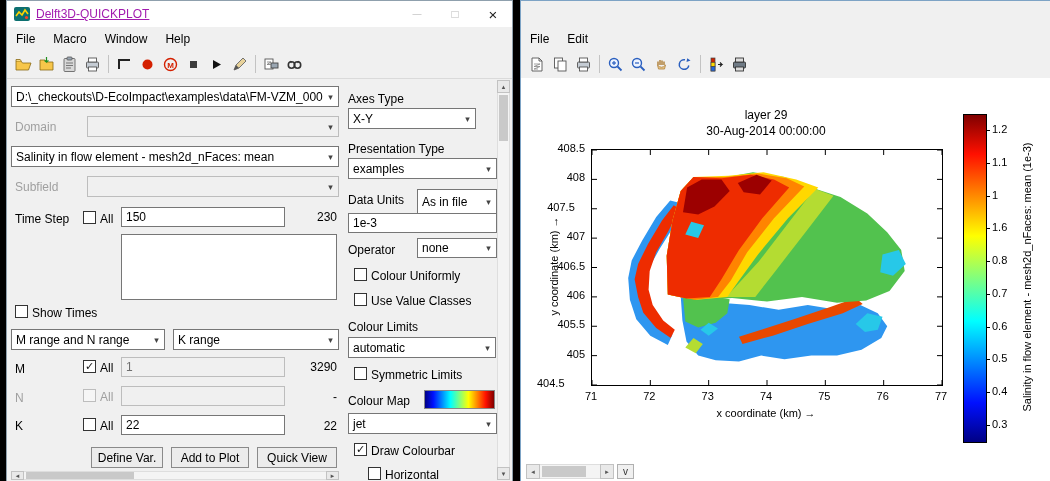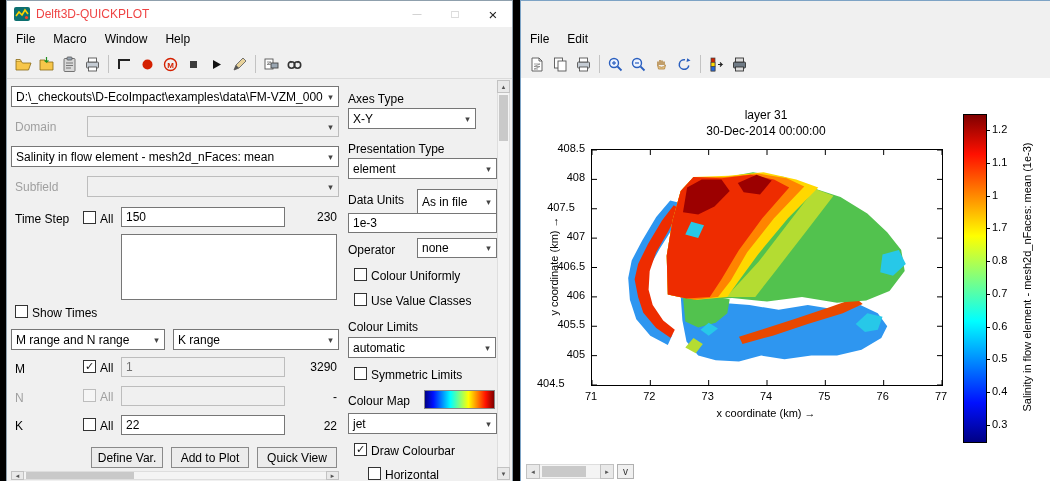--- a/index.html
+++ b/index.html
@@ -1,20 +1,20 @@
 <!DOCTYPE html>
 <html><head>
 <meta charset="utf-8">
 <style>
   html,body{margin:0;padding:0;background:#000;}
   #stage{position:relative;width:1050px;height:481px;overflow:hidden;background:#000;
          font-family:"Liberation Sans",sans-serif;}
   .win{position:absolute;background:#f0f0f0;border:1px solid #8fa0ad;overflow:hidden;}
   .titlebar{position:absolute;top:0;left:0;right:0;height:26px;background:#fff;display:flex;align-items:center;}
-  .titlebar .title{font-size:12px;color:#ef4444;margin-left:6px;white-space:nowrap;}
+  .titlebar .title{font-size:12px;color:#a21caf;margin-left:6px;white-space:nowrap;text-decoration:underline;}
   .appicon{width:16px;height:16px;margin-left:7px;flex:0 0 auto;}
   .winbtns{margin-left:auto;display:flex;height:100%;}
   .winbtn{width:38px;height:100%;display:flex;align-items:center;justify-content:center;color:#222;}
   .winbtn.dim{color:#bcbcbc;}
   .g-min::before{content:"—";font-size:9px;}
   .g-max::before{content:"□";font-size:12px;}
   .g-close::before{content:"×";font-size:15px;}
   .menubar{position:absolute;top:26px;left:0;right:0;height:23px;background:#f0f0f0;border-bottom:1px solid #e4e4e4;display:flex;align-items:center;}
   .menuitem{padding:3px 9px;font-size:12px;color:#000;}
   .toolbar{position:absolute;top:49px;left:0;right:0;height:28px;background:#f0f0f0;border-bottom:1px solid #dadada;display:flex;align-items:center;padding-left:5px;}
@@ -226,21 +226,21 @@
     <div class="btn" style="left:164px;top:446px;width:78px">Add to Plot</div>
     <div class="btn" style="left:250px;top:446px;width:80px">Quick View</div>
 
     <span class="lbl" style="left:341px;top:91px">Axes Type</span>
     <div class="combo" style="left:341px;top:107px;width:128px">
       <span class="ct">X-Y</span>
         <span class="ca"></span>
     </div>
     <span class="lbl" style="left:341px;top:141px">Presentation Type</span>
     <div class="combo" style="left:341px;top:157px;width:149px">
-      <span class="ct">element</span>
+      <span class="ct">examples</span>
         <span class="ca"></span>
     </div>
     <span class="lbl" style="left:341px;top:192px">Data Units</span>
     <div class="combo" style="left:410px;top:188px;width:80px;height:26px">
       <span class="ct">As in file</span>
         <span class="ca"></span>
     </div>
     <input class="edit" style="left: 341px; top: 212px; width: 149px;" value="1e-3">
     <span class="lbl" style="left:341px;top:242px">Operator</span>
     <div class="combo" style="left:410px;top:237px;width:80px;height:20px">
@@ -346,22 +346,22 @@
         <svg width="17" height="17" viewBox="0 0 17 17">
             <rect x="2.5" y="6" width="12" height="6" rx="1" fill="#6f7a85" stroke="#333" stroke-width="0.9"></rect>
             <rect x="4.5" y="2" width="8" height="4" fill="#dcdcdc" stroke="#333" stroke-width="0.9"></rect>
             <rect x="4.5" y="11" width="8" height="4" fill="#dcdcdc" stroke="#333" stroke-width="0.9"></rect>
           </svg>
       </span>
     </div>
 
     <div class="canvas"></div>
 
-    <div class="figtitle" style="left:70px;top:107px;width:350px">layer 31</div>
-    <div class="figtitle" style="left:70px;top:123px;width:350px">30-Dec-2014 00:00:00</div>
+    <div class="figtitle" style="left:70px;top:107px;width:350px">layer 29</div>
+    <div class="figtitle" style="left:70px;top:123px;width:350px">30-Aug-2014 00:00:00</div>
 
     <div class="axes">
       <svg id="map-svg" width="350" height="235" viewBox="0 0 350 235">
           <polygon points="36.2,128.1 39.7,110.4 50.2,90.5 64.2,67.0 78.2,50.5 92.2,54.1 81.7,76.4 67.7,98.7 57.2,117.5 52.5,137.5 56.0,156.3 66.5,173.9 80.5,184.5 75.8,195.0 58.3,185.7 44.3,169.2 37.9,149.8" fill="#2e96f0"></polygon>
           <polygon points="42.6,129.2 46.1,114.0 56.0,94.0 70.0,70.5 81.7,55.2 87.5,58.8 77.0,79.9 64.2,102.2 57.7,121.0 56.6,139.8 60.7,155.1 71.2,170.4 82.8,179.8 78.7,188.0 64.2,178.0 51.3,162.7 46.1,146.9" fill="#ee2c00"></polygon>
           <polygon points="88.7,145.7 90.4,170.4 94.5,191.5 106.2,205.6 123.7,210.3 147.0,211.5 169.2,205.6 192.5,209.2 219.3,205.6 245.0,205.6 269.5,199.7 289.3,188.0 295.2,176.3 285.8,163.3 268.3,155.1 245.0,159.8 215.8,155.1 186.7,159.8 157.5,155.1 128.3,152.8 105.0,146.9" fill="#2e96f0"></polygon>
           <polygon points="150.5,193.9 180.8,185.7 215.8,173.9 250.8,163.3 270.7,153.9 263.7,148.0 236.8,157.5 201.8,169.2 169.2,179.8 147.0,186.8" fill="#e84800"></polygon>
           <polygon points="263.7,173.9 275.3,163.3 290.5,166.8 285.8,179.8 273.0,182.1" fill="#27c8e8"></polygon>
           <polygon points="91.0,146.9 93.3,171.6 106.2,177.4 123.7,172.7 135.3,163.3 137.7,149.2 116.7,145.7 102.7,148.0" fill="#52c24e"></polygon>
           <polygon points="108.5,179.8 116.7,172.7 126.0,178.6 116.7,185.7" fill="#27c8e8"></polygon>
@@ -443,21 +443,21 @@
         <span class="ticklabel" style="left: 471px; top: 383.95px; width: 26px; text-align: left;">0.4</span>
         <span class="cbmark" style="top: 358.25px;"></span>
         <span class="ticklabel" style="left: 471px; top: 351.25px; width: 26px; text-align: left;">0.5</span>
         <span class="cbmark" style="top: 325.55px;"></span>
         <span class="ticklabel" style="left: 471px; top: 318.55px; width: 26px; text-align: left;">0.6</span>
         <span class="cbmark" style="top: 292.85px;"></span>
         <span class="ticklabel" style="left: 471px; top: 285.85px; width: 26px; text-align: left;">0.7</span>
         <span class="cbmark" style="top: 260.15px;"></span>
         <span class="ticklabel" style="left: 471px; top: 253.15px; width: 26px; text-align: left;">0.8</span>
         <span class="cbmark" style="top: 227.45px;"></span>
-        <span class="ticklabel" style="left: 471px; top: 220.45px; width: 26px; text-align: left;">1.7</span>
+        <span class="ticklabel" style="left: 471px; top: 220.45px; width: 26px; text-align: left;">1.6</span>
         <span class="cbmark" style="top: 194.75px;"></span>
         <span class="ticklabel" style="left: 471px; top: 187.75px; width: 26px; text-align: left;">1</span>
         <span class="cbmark" style="top: 162.05px;"></span>
         <span class="ticklabel" style="left: 471px; top: 155.05px; width: 26px; text-align: left;">1.1</span>
         <span class="cbmark" style="top: 129.35px;"></span>
         <span class="ticklabel" style="left: 471px; top: 122.35px; width: 26px; text-align: left;">1.2</span>
       </div>
 
     <div class="sbtrack" style="left:5px;top:463px;width:88px;height:15px"></div>
     <div class="sbbtn arr-l" style="left:5px;top:463px;width:14px;height:15px"></div>

